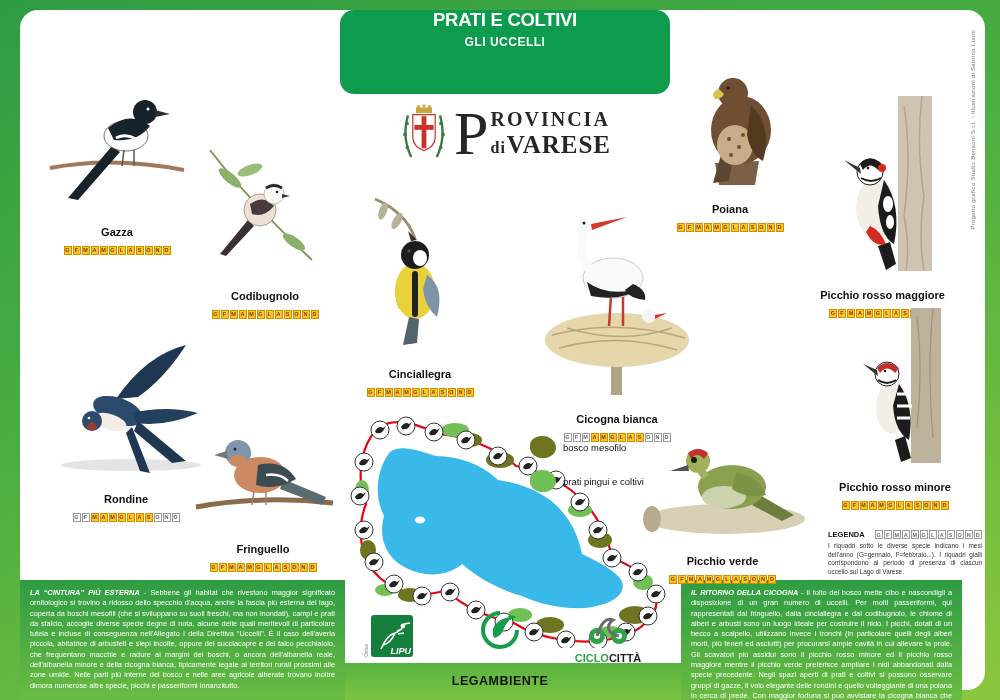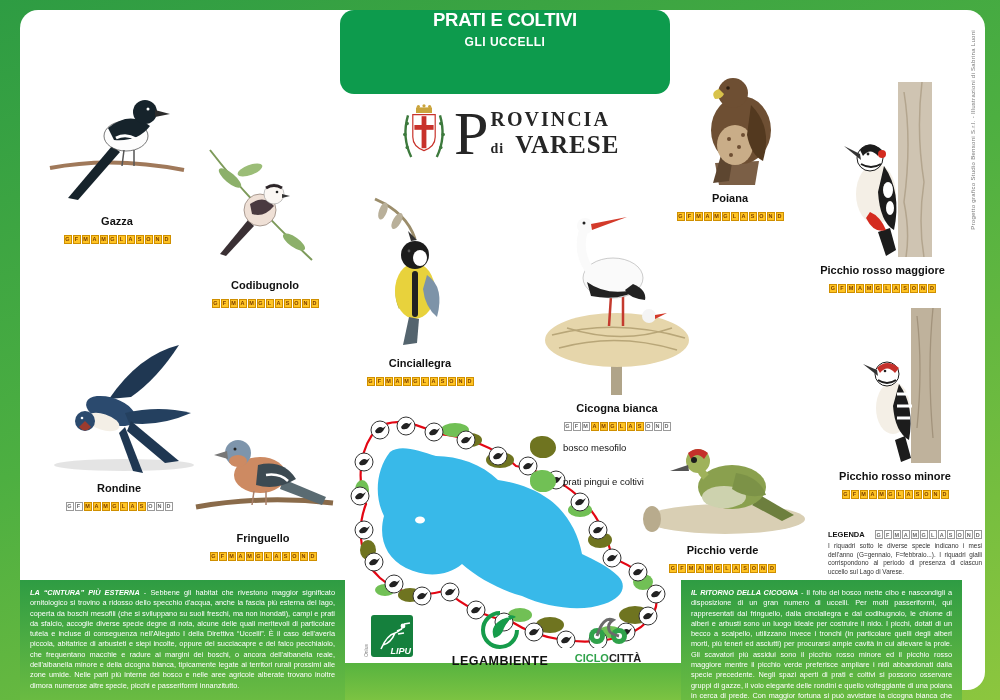--- a/index.html
+++ b/index.html
@@ -13,24 +13,24 @@
   .title-box{position:absolute;left:340px;top:10px;width:330px;height:84px;background:#0d9b4d;border-radius:14px;color:#fff;text-align:center;z-index:4;}
   .title-line{font-weight:bold;font-size:18.5px;line-height:1.08;letter-spacing:-0.3px;}
   .title-line.first{padding-top:9px;}
   .subtitle{font-weight:bold;font-size:12px;margin-top:5px;letter-spacing:0.5px;}
   
   .prov{position:absolute;left:400px;top:94px;width:230px;height:78px;display:flex;align-items:center;z-index:4;color:#262626;}
   .prov-p{font-family:"Liberation Serif",serif;font-size:62px;line-height:0.85;margin:0 2px 0 6px;}
   .prov-text{font-family:"Liberation Serif",serif;font-weight:bold;}
   .prov-l1{font-size:20px;letter-spacing:2px;}
   .prov-l2{font-size:25px;letter-spacing:1px;}
-  .prov-di{font-size:14px;margin-right:11px;}
+  .prov-di{font-size:16px;margin-right:1px;}
   
   .bird{position:absolute;z-index:4;text-align:center;}
-  .bird-label{font-weight:bold;font-size:11px;color:#111;margin-top:3px;}
+  .bird-label{font-weight:bold;font-size:11px;color:#111;margin-top:14px;}
   .month-bar{display:inline-flex;gap:1px;margin-top:3px;}
   .mbox{width:8px;height:9px;box-sizing:border-box;border:1px solid #9a9a9a;background:#fff;color:#666;
         font-size:5.5px;font-weight:bold;display:flex;align-items:center;justify-content:center;}
   .mbox.on{background:#ffc425;border-color:#cf8f00;color:#7c3f00;}
   
   .map-svg{position:absolute;left:350px;top:400px;z-index:2;}
   .map-legend{position:absolute;left:530px;top:436px;z-index:3;}
   .map-legend .row{display:flex;align-items:center;margin-bottom:12px;}
   .blob{width:26px;height:22px;border-radius:45% 55% 50% 50%;margin-right:7px;}
   .blob.olive{background:#6f7420;}
@@ -47,21 +47,21 @@
   .article .head{font-weight:bold;font-style:italic;}
   .article.left{left:20px;width:325px;}
   .article.right{left:681px;width:281px;}
   .bottom-strip{position:absolute;left:345px;top:663px;width:336px;height:37px;background:linear-gradient(180deg,#57b33f,#7cc342);z-index:3;}
   
   .logo-lipu{position:absolute;left:363px;top:615px;display:flex;align-items:flex-end;z-index:4;}
   .lipu-side{writing-mode:vertical-rl;transform:rotate(180deg);font-size:5px;color:#888;margin-right:2px;}
   .lipu-box{width:42px;height:42px;background:#15803d;border-radius:3px;position:relative;}
   .lipu-label{position:absolute;right:2px;bottom:1px;color:#fff;font-weight:bold;font-style:italic;font-size:9px;}
   .logo-lega{position:absolute;left:448px;top:610px;width:104px;text-align:center;z-index:4;}
-  .lega-label{font-weight:bold;font-size:12.5px;color:#111;letter-spacing:0.5px;margin-top:0;}
+  .lega-label{font-weight:bold;font-size:12.5px;color:#111;letter-spacing:0.5px;margin-top:20px;}
   .logo-ciclo{position:absolute;left:558px;top:610px;width:100px;text-align:center;z-index:4;}
   .ciclo-label{font-weight:bold;font-size:11px;margin-top:2px;}
   .ciclo-green{color:#2fa24a;}
   .ciclo-black{color:#222;}
   
   .credits{position:absolute;right:24px;top:30px;writing-mode:vertical-rl;transform:rotate(180deg);
            font-size:6px;color:#777;z-index:4;letter-spacing:0.3px;}
 </style>
 </head>
 <body>
@@ -242,21 +242,21 @@
       <span class="mbox on">G</span>
       <span class="mbox on">L</span>
       <span class="mbox on">A</span>
       <span class="mbox on">S</span>
       <span class="mbox on">O</span>
       <span class="mbox on">N</span>
       <span class="mbox on">D</span>
     </div>
 </div>
 
-<div class="bird" style="left:39px;top:335px;width:160px;">
+<div class="bird" style="left:46px;top:335px;width:160px;">
   <svg width="160" height="140" viewBox="0 0 160 140">
     <ellipse cx="85" cy="130" rx="70" ry="6" fill="#c9c9c9" opacity="0.5"></ellipse>
     <path d="M70 64 Q100 20 140 10 Q118 44 92 62 Z" fill="#1f3752"></path>
     <ellipse cx="72" cy="76" rx="26" ry="13" fill="#2b4a6e" transform="rotate(20 72 76)"></ellipse>
     <ellipse cx="64" cy="87" rx="17" ry="8" fill="#f4efe6" transform="rotate(18 64 87)"></ellipse>
     <path d="M86 78 Q120 70 152 78 Q120 92 90 88 Z" fill="#24405f"></path>
     <path d="M92 86 L140 126 L126 128 L88 96 Z" fill="#1f3752"></path>
     <path d="M86 92 L104 138 L94 136 L80 98 Z" fill="#1f3752"></path>
     <circle cx="46" cy="86" r="10" fill="#2b4a6e"></circle>
     <path d="M40 92 Q46 99 52 92 L46 86 Z" fill="#9c3b2e"></path>
@@ -399,21 +399,21 @@
       <span class="mbox on">G</span>
       <span class="mbox on">L</span>
       <span class="mbox on">A</span>
       <span class="mbox on">S</span>
       <span class="mbox on">O</span>
       <span class="mbox on">N</span>
       <span class="mbox on">D</span>
     </div>
 </div>
 
-<div class="bird" style="left:800px;top:82px;width:165px;">
+<div class="bird" style="left:800px;top:96px;width:165px;">
   <svg width="165" height="175" viewBox="0 0 165 175">
     <rect x="98" y="0" width="34" height="175" fill="#cfc4b2"></rect>
     <path d="M104 10 Q112 60 104 120 Q110 150 106 175 M122 0 Q116 50 124 100 Q118 140 124 175" stroke="#b3a58e" stroke-width="1.5" fill="none"></path>
     <path d="M78 150 L86 174 L96 168 L90 146 Z" fill="#1c1c1c"></path>
     <ellipse cx="76" cy="112" rx="20" ry="30" fill="#f4efe6"></ellipse>
     <path d="M84 84 Q102 110 94 148 Q80 140 78 110 Z" fill="#1c1c1c"></path>
     <ellipse cx="88" cy="108" rx="5" ry="8" fill="#fff"></ellipse>
       <ellipse cx="90" cy="126" rx="4" ry="7" fill="#fff"></ellipse>
     <path d="M66 136 Q74 152 86 148 Q80 134 70 130 Z" fill="#d42b1f"></path>
     <circle cx="70" cy="76" r="13" fill="#fff" stroke="#1c1c1c" stroke-width="1"></circle>

